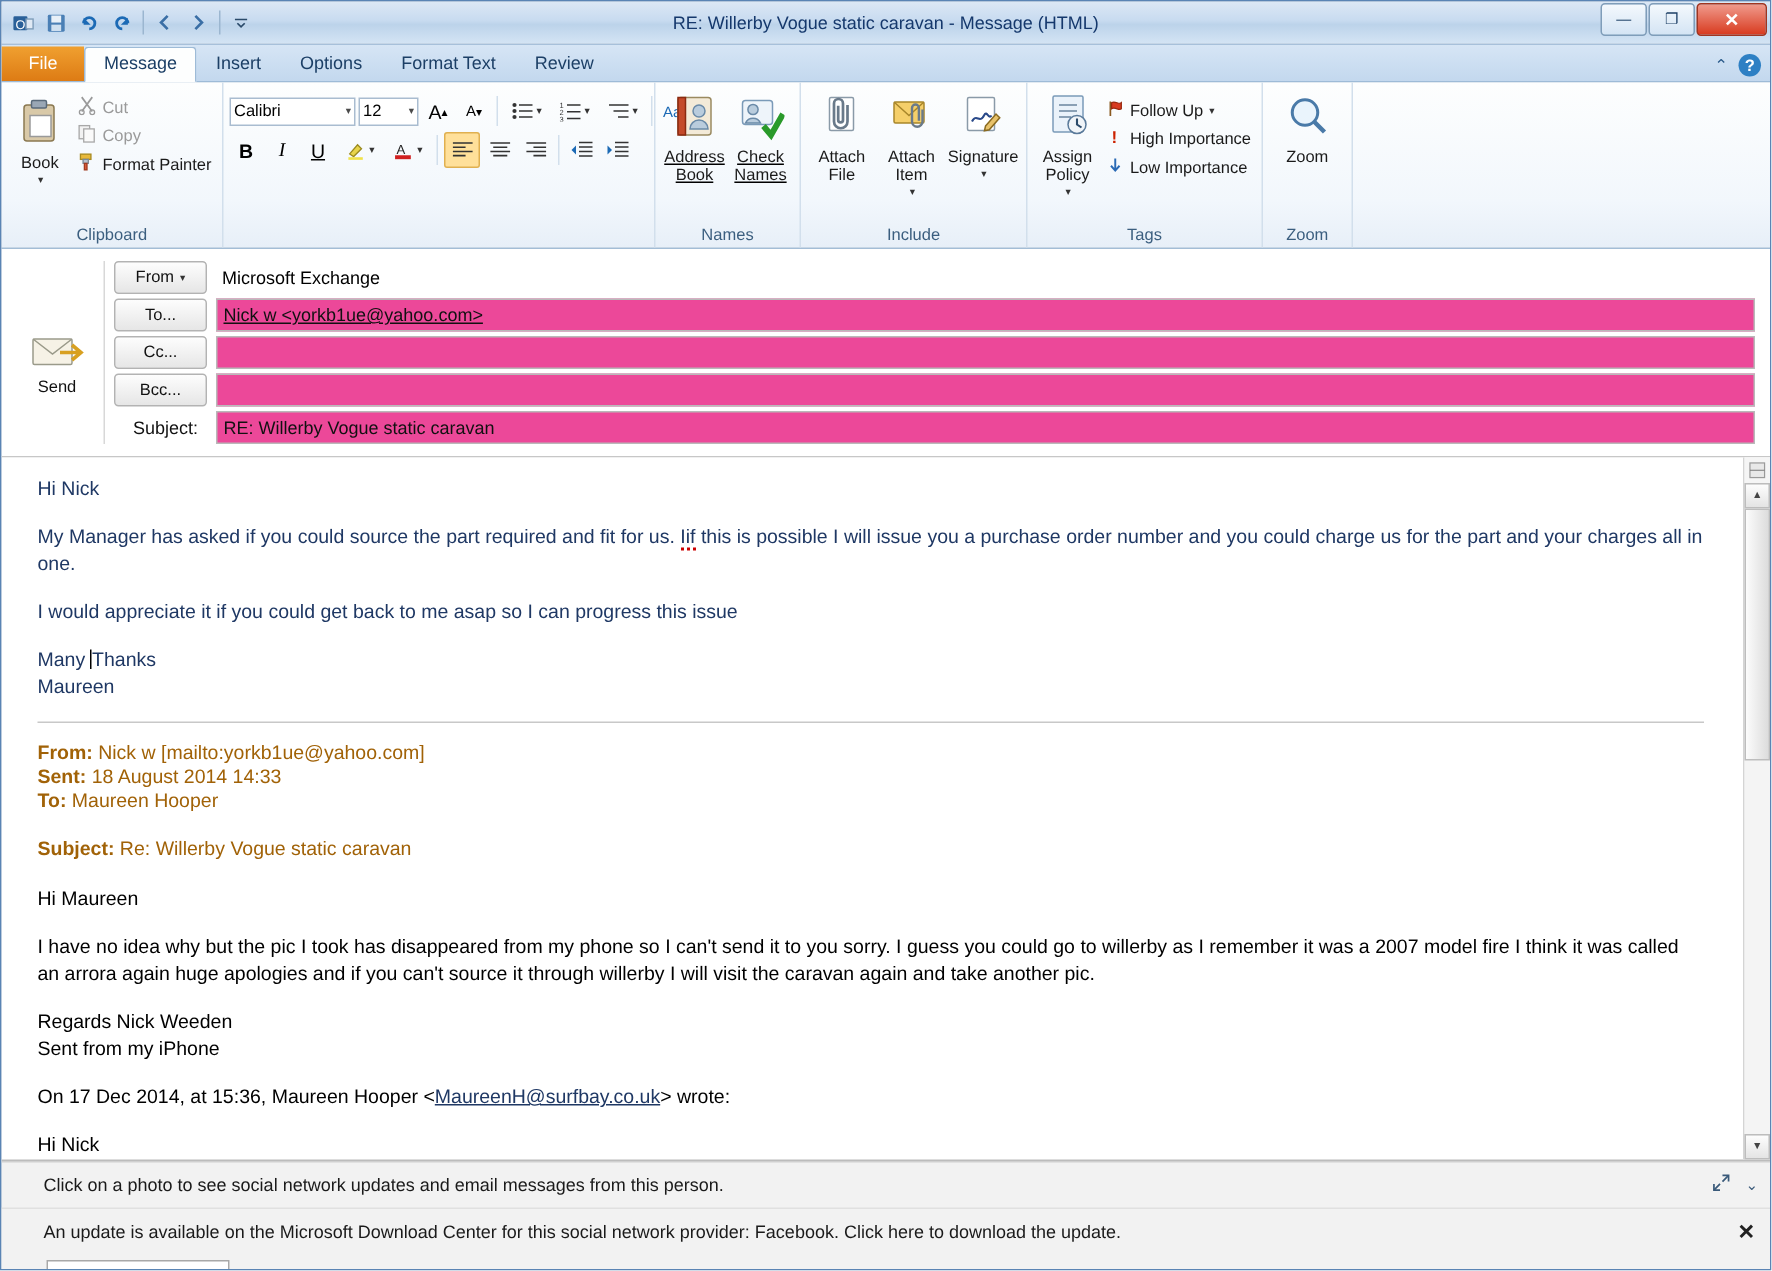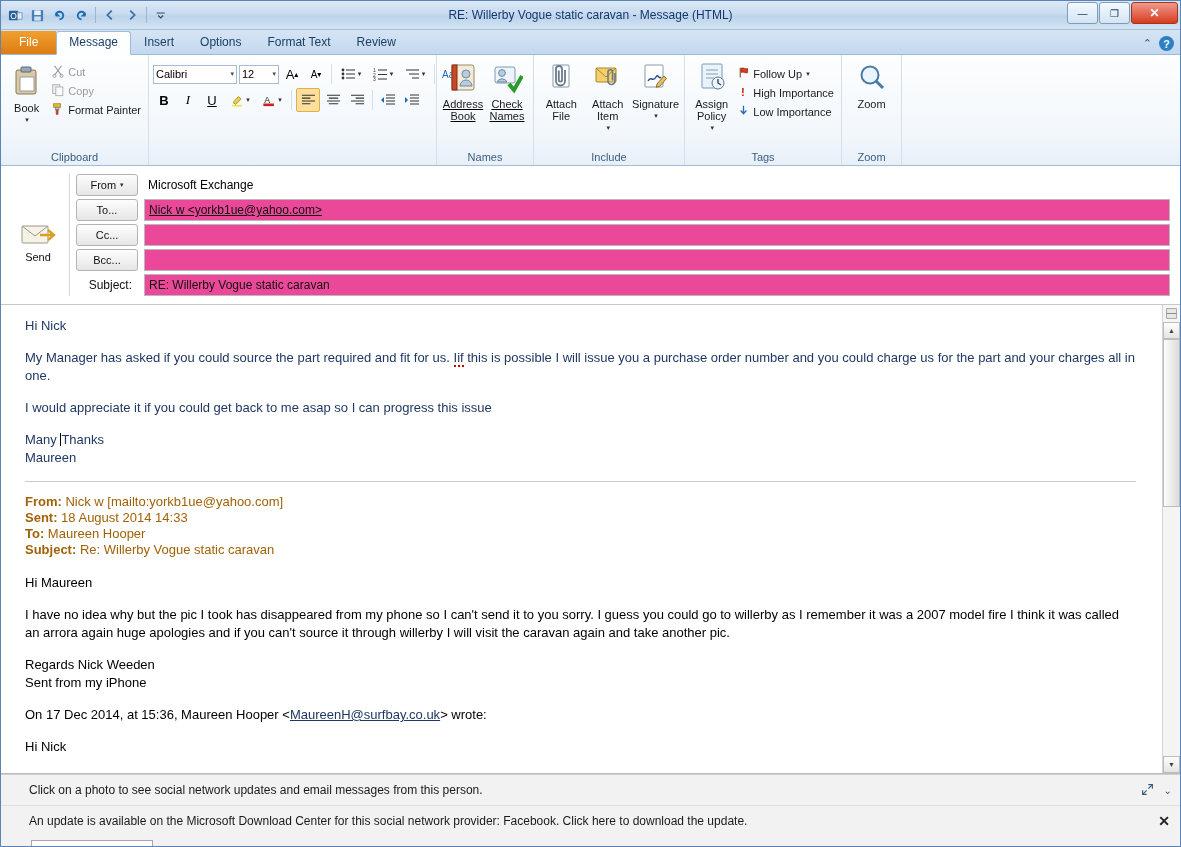--- a/index.html
+++ b/index.html
@@ -866,21 +866,21 @@
 
       <div class="hdr-line">
         <b>From:</b><span> Nick w [mailto:yorkb1ue@yahoo.com]</span>
       </div>
       <div class="hdr-line">
         <b>Sent:</b><span> 18 August 2014 14:33</span>
       </div>
       <div class="hdr-line">
         <b>To:</b><span> Maureen Hooper</span>
       </div>
-      <div class="hdr-line" style="margin-bottom:16px;">
+      <div class="hdr-line" style="margin-bottom:16px;margin-top:16px;">
         <b>Subject:</b><span> Re: Willerby Vogue static caravan</span>
       </div>
 
       <p class="mail-black">Hi Maureen</p>
       <p class="mail-black">I have no idea why but the pic I took has disappeared from my phone so I can't send it to you sorry. I guess you could go to willerby as I remember it was a 2007 model fire I think it was called an arrora again huge apologies and if you can't source it through willerby I will visit the caravan again and take another pic.</p>
       <p class="mail-black" style="margin-bottom:0;">Regards Nick Weeden</p>
       <p class="mail-black">Sent from my iPhone</p>
       <p class="mail-black">
         <span>On 17 Dec 2014, at 15:36, Maureen Hooper &lt;</span><a href="#" class="link-u" style="color:#1f3864;">MaureenH@surfbay.co.uk</a><span>&gt; wrote:</span>
       </p>

